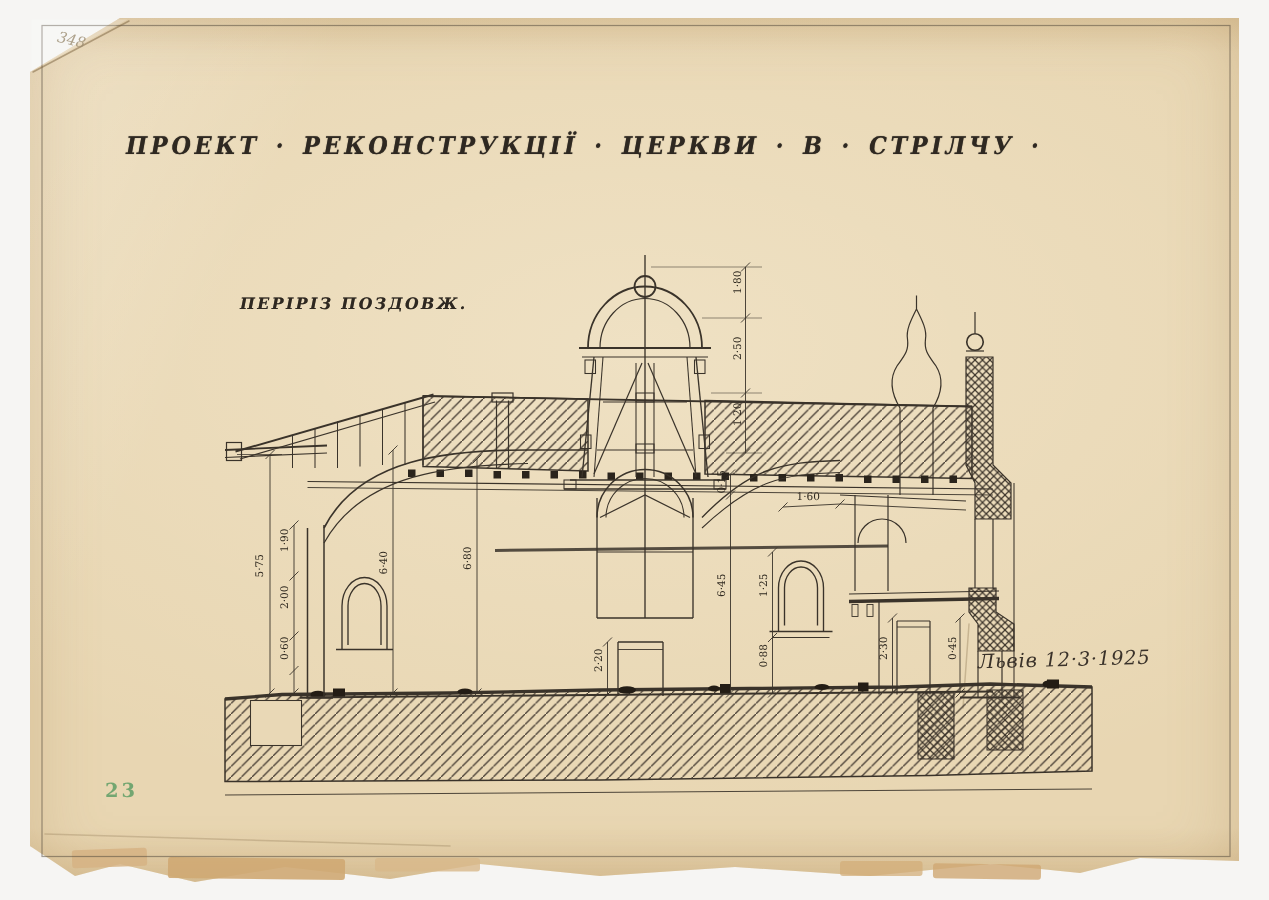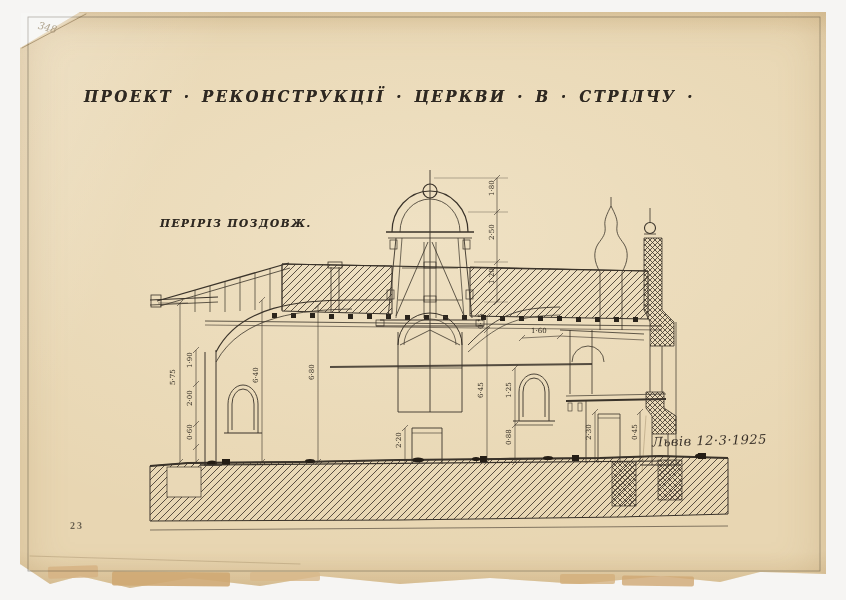--- a/index.html
+++ b/index.html
@@ -16,27 +16,27 @@
         #e8d6b2;
       box-shadow: inset 0 0 46px rgba(160,122,70,.28), 0 2px 7px rgba(0,0,0,.16);
       clip-path: polygon(60px 0,806px 0,806px 562px,740px 560px,700px 570px,
         640px 564px,560px 572px,470px 566px,380px 572px,300px 564px,240px 574px,
         170px 566px,110px 576px,60px 564px,30px 572px,0 552px,0 36px);}
   .txt{position:absolute;color:#2e2821;white-space:nowrap;}
   #title{left:84px;top:88px;font-size:15px;font-weight:bold;font-style:italic;
          letter-spacing:2.4px;word-spacing:3px;transform:scaleY(1.08);
          text-shadow:0 0 .6px rgba(46,40,33,.7);}
   #seclabel{left:160px;top:197px;font-size:10.5px;font-weight:bold;font-style:italic;
-         letter-spacing:1.6px;text-shadow:0 0 .4px rgba(46,40,33,.6);margin-top:20px;}
+         letter-spacing:1.6px;text-shadow:0 0 .4px rgba(46,40,33,.6);}
   #signature{left:652px;top:433px;font-size:13px;font-style:italic;
          color:#3a322a;transform:rotate(-1.5deg);letter-spacing:.5px;}
   #pencilnum{left:38px;top:22px;font-size:10px;color:#9c8d72;opacity:.8;
          transform:rotate(14deg);font-style:italic;}
-  #stampnum{left:70px;top:520px;font-size:10px;font-weight:bold;color:#000000;
-         opacity:.55;letter-spacing:2px;font-family:Liberation Serif, serif;}
+  #stampnum{left:70px;top:520px;font-size:13px;font-weight:bold;color:#15803d;
+         opacity:.55;letter-spacing:2px;}
   svg{position:absolute;left:0;top:0;pointer-events:none;}
   .dim{font-family:"DejaVu Serif",serif;font-size:7px;fill:#2e281f;}
   .tape{position:absolute;border-radius:2px;}
 </style>
 </head>
 <body>
 
 <div id="mat"></div>
 <div id="paper"></div>
 

